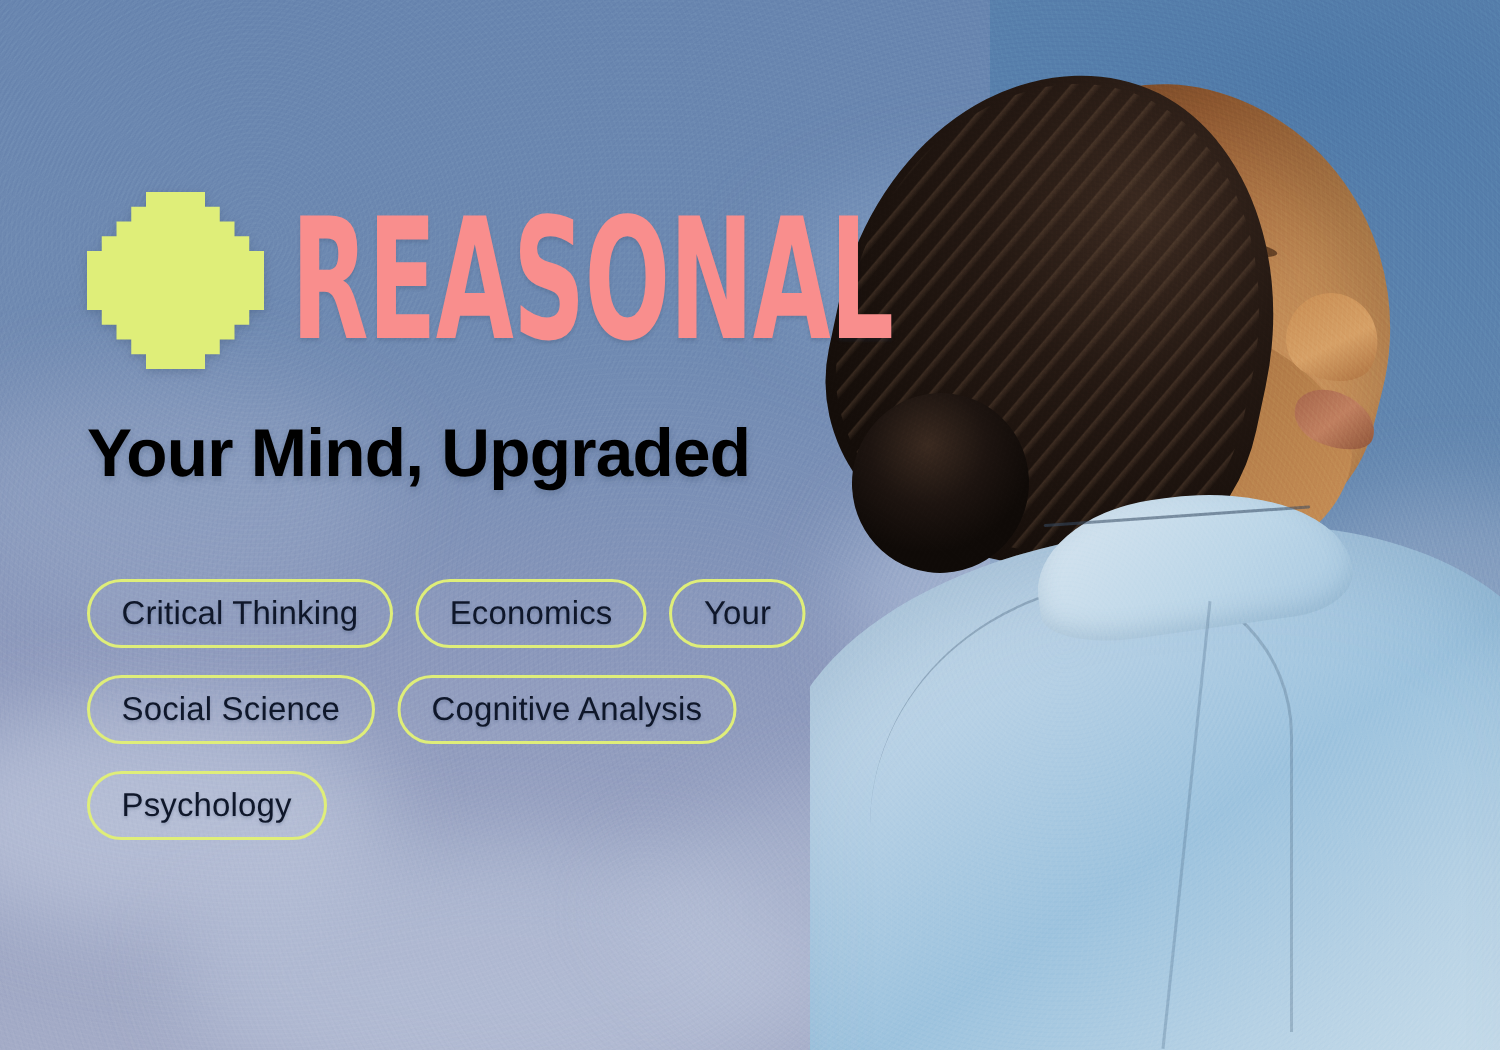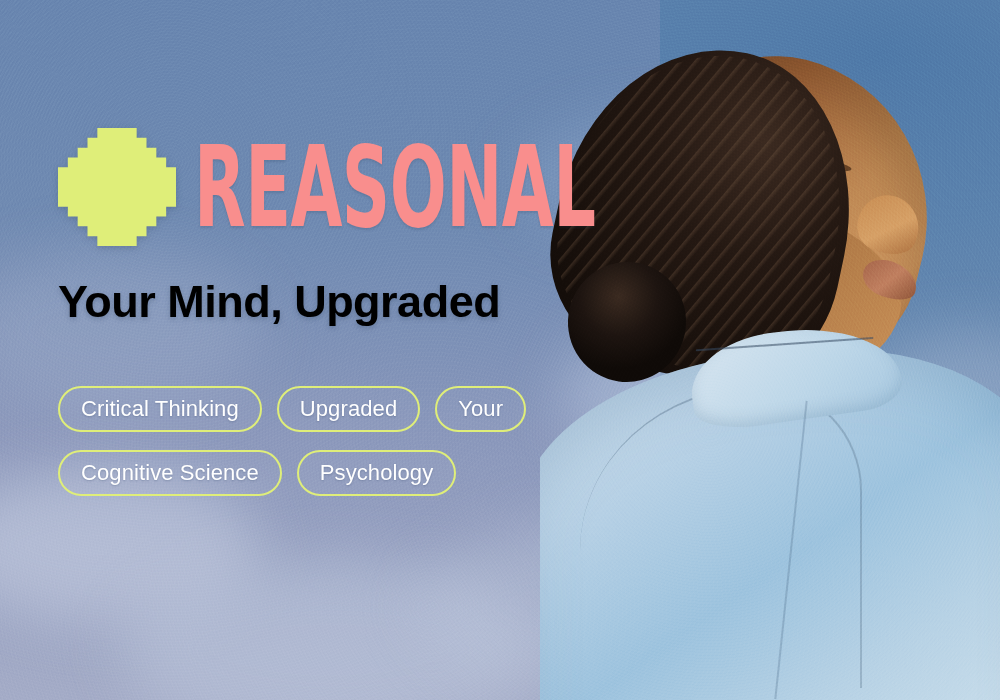--- a/index.html
+++ b/index.html
@@ -266,21 +266,21 @@
   }
   .tag {
     height: 46px;
     box-sizing: border-box;
     padding: 0 21px;
     display: inline-flex;
     align-items: center;
     justify-content: center;
     border: 2.5px solid #dfee79;
     border-radius: 999px;
-    color: #ffffff;
+    color: #0f172a;
     font-size: 22px;
     font-weight: 400;
     letter-spacing: 0.1px;
     white-space: nowrap;
     background: rgba(255,255,255,0.035);
     text-shadow: 0 1px 2px rgba(40,60,90,0.25);
   }
 </style>
 </head>
 <body>
@@ -322,20 +322,21 @@
         <path fill="#dfee79" d="M4 0 H8 V1 H9 V2 H10 V3 H11 V4 H12 V8 H11 V9 H10 V10 H9 V11 H8 V12 H4 V11 H3 V10 H2 V9 H1 V8 H0 V4 H1 V3 H2 V2 H3 V1 H4 Z"></path>
         <path fill="#dfee79" d="M4.2 0 H7.8 V2.6 H10.6 V2.6 H12 V4.4 H9.4 V7.6 H12 V9.4 H9.4 V12 H7.8 V9.4 H4.2 V12 H2.6 V9.4 H0 V7.6 H2.6 V4.4 H0 V2.6 H2.6 V0 Z" opacity="0"></path>
       </svg>
       <div class="wordmark" style="color:#f98e8d">REASONAL</div>
     </div>
 
     <div class="tagline">Your Mind, Upgraded</div>
 
     <div class="tags">
       <span class="tag">Critical Thinking</span>
-      <span class="tag">Upgraded</span>
+      <span class="tag">Economics</span>
       <span class="tag">Your</span>
-      <span class="tag">Cognitive Science</span>
+      <span class="tag">Social Science</span>
+      <span class="tag">Cognitive Analysis</span>
       <span class="tag">Psychology</span>
     </div>
 
   </div>
 </div>
 
 </body></html>

